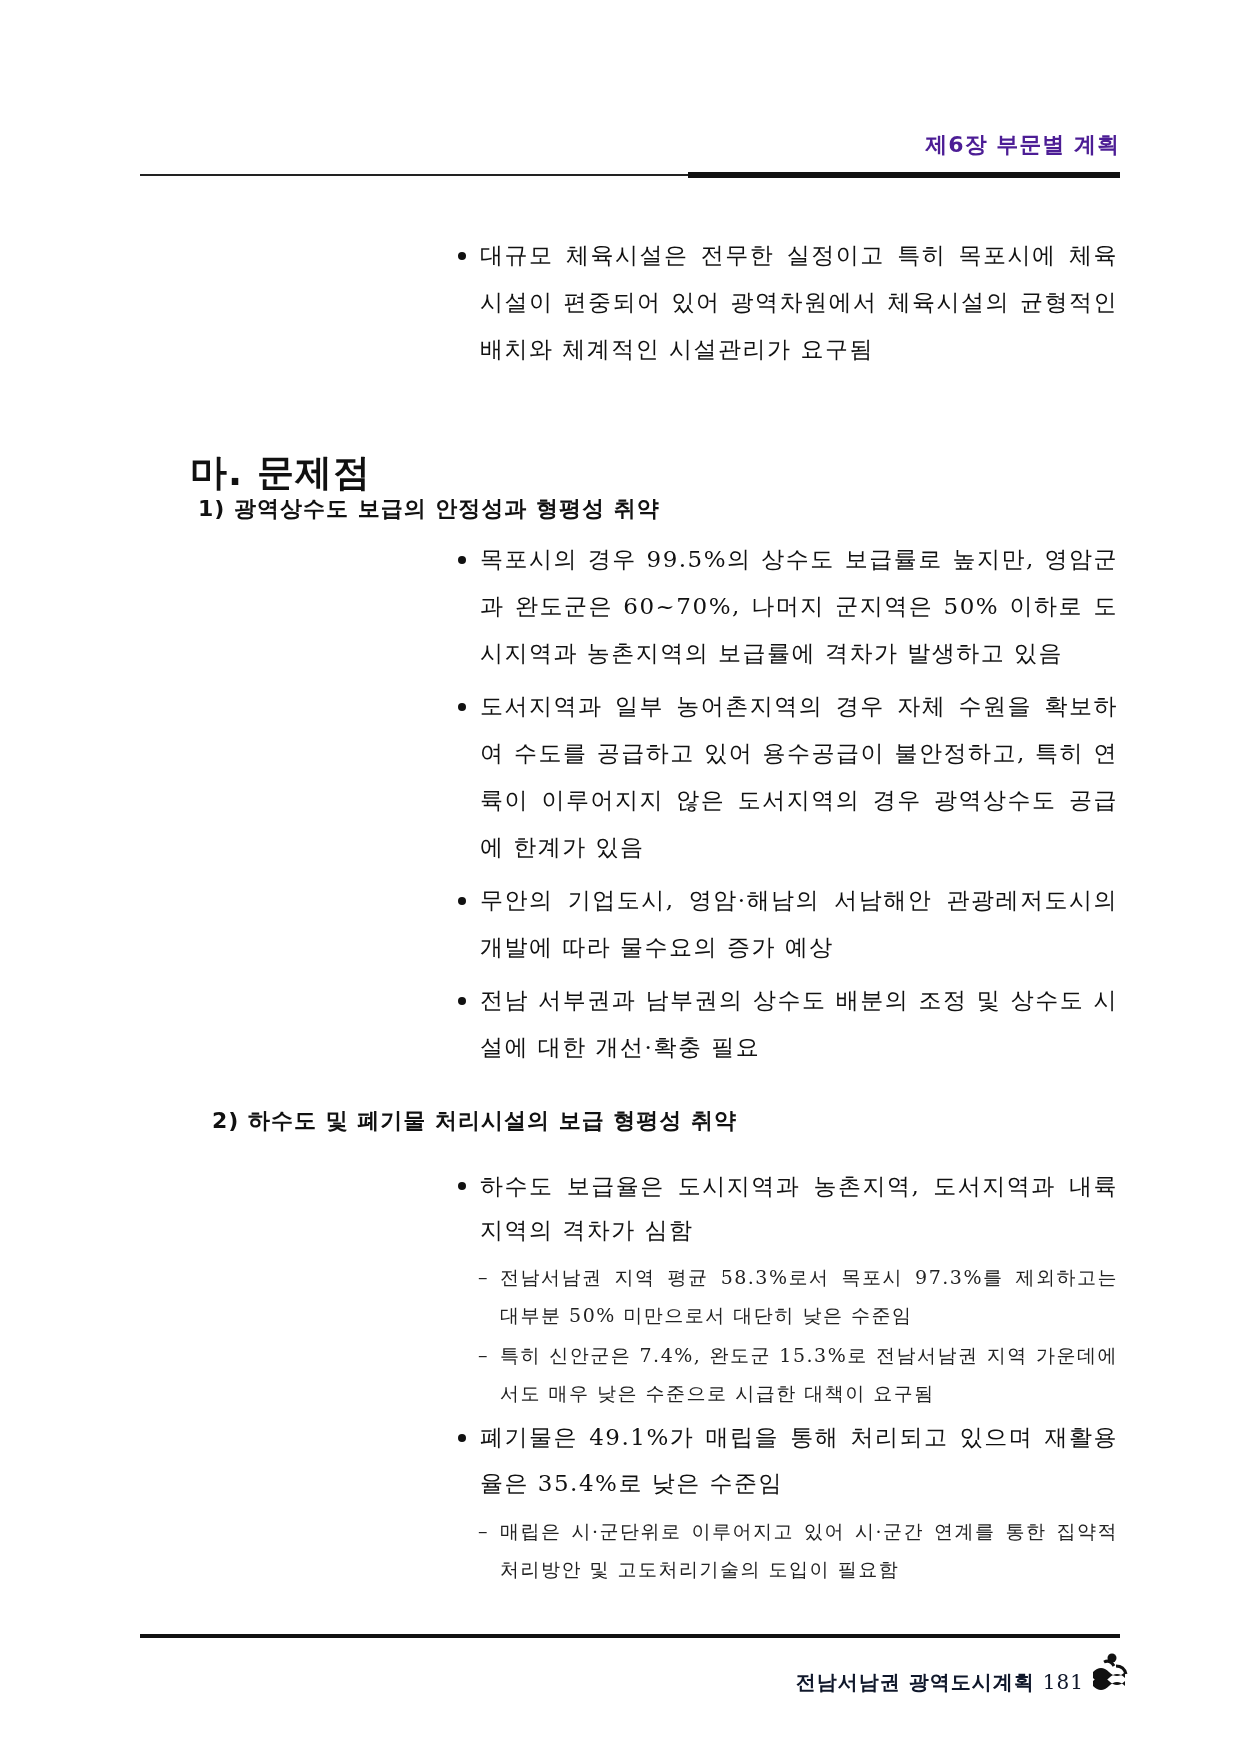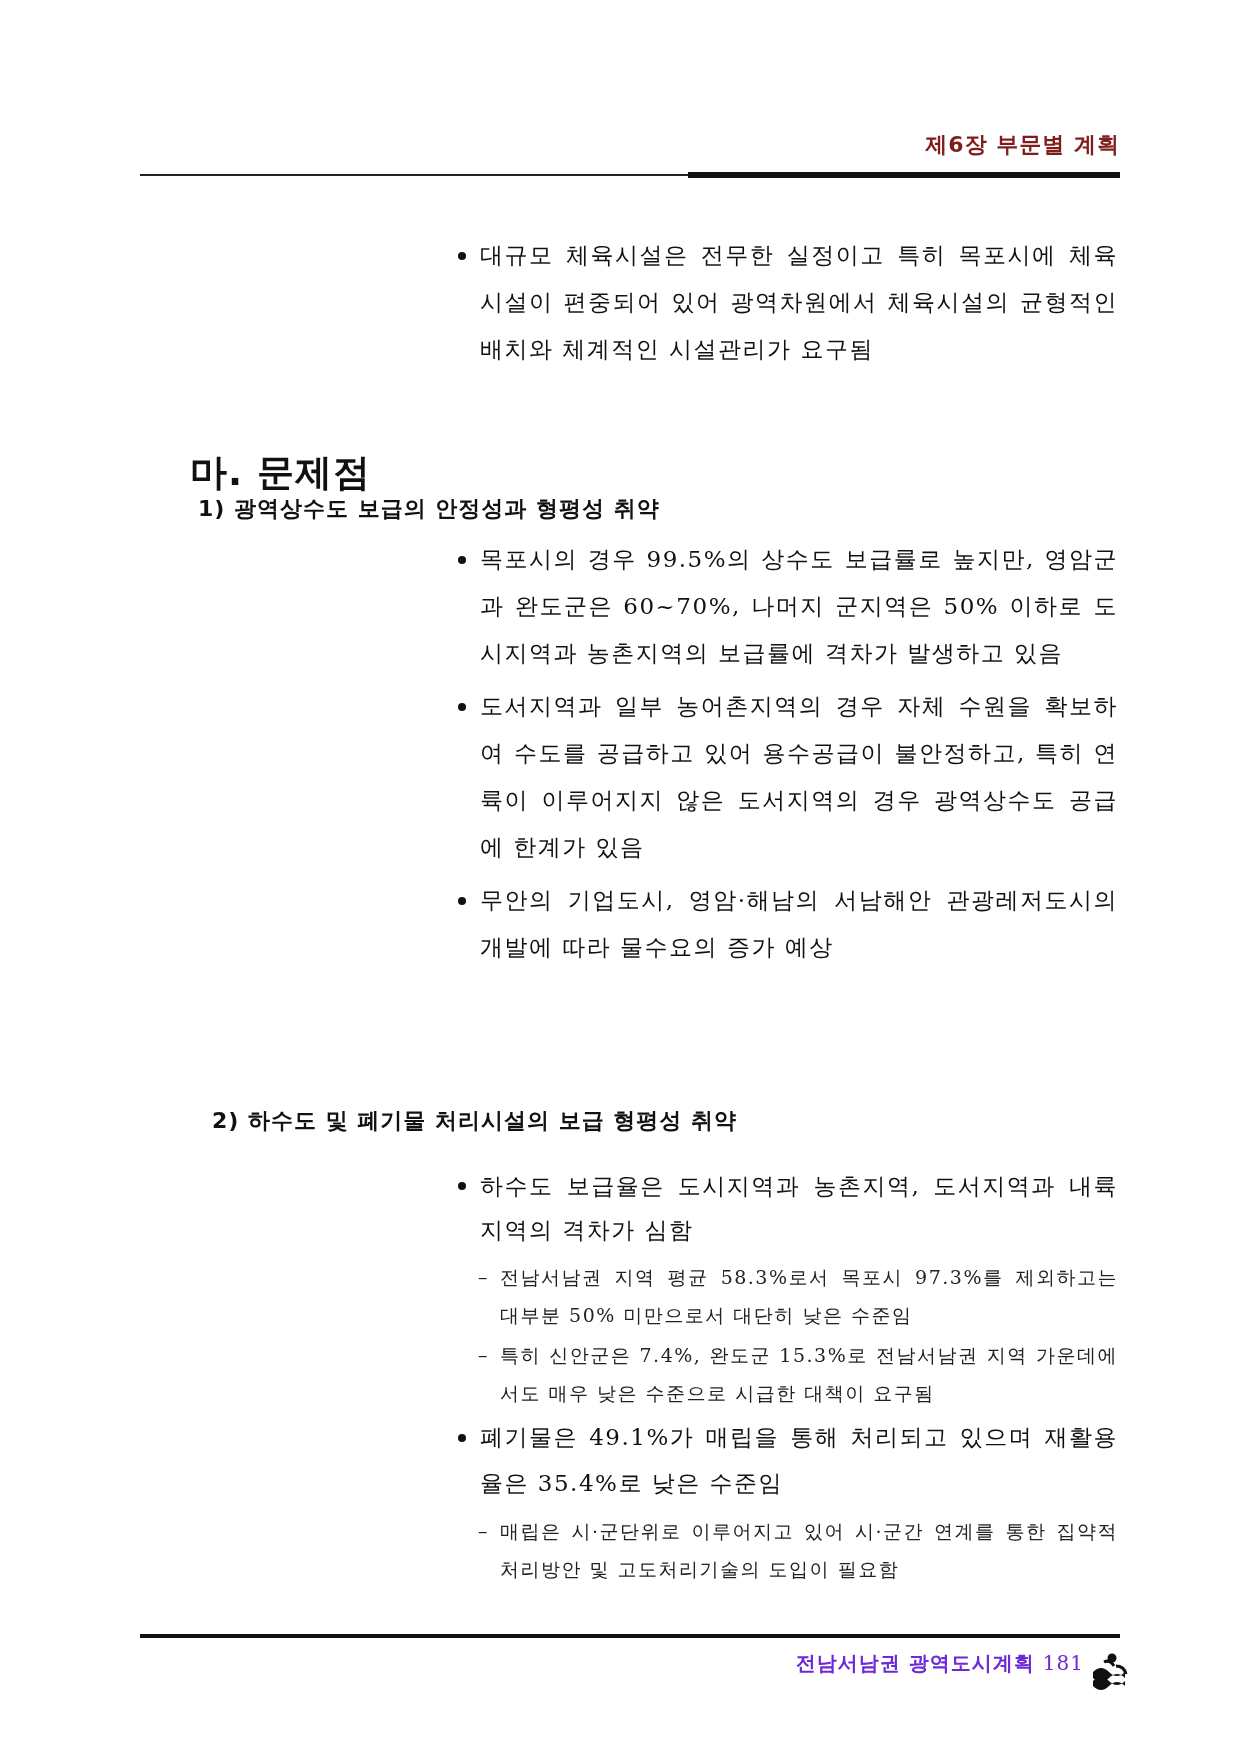--- a/index.html
+++ b/index.html
@@ -23,21 +23,21 @@
       height: 52px;
     }
     .header-title {
       position: absolute;
       right: 0;
       top: 2px;
       font-family: "DejaVu Sans", sans-serif;
       font-weight: bold;
       font-size: 22px;
       letter-spacing: 1px;
-      color: #7f1d1d;
+      color: #4c1d95;
     }
     .rule-thin {
       position: absolute;
       left: 0;
       top: 46px;
       width: 555px;
       height: 2px;
       background: #222;
     }
     .rule-thick {
@@ -116,26 +116,26 @@
       position: absolute;
       left: 0;
       top: 4px;
       width: 980px;
       height: 4px;
       background: #111;
     }
     .footer-text {
       position: absolute;
       right: 46px;
-      top: 20px;
+      top: 39px;
       font-family: "DejaVu Sans", sans-serif;
       font-weight: bold;
       font-size: 20px;
       letter-spacing: 1px;
-      color: #6d28d9;
+      color: #0f172a;
     }
     .footer-page {
       font-family: "DejaVu Serif", serif;
       font-weight: normal;
       margin-left: 8px;
     }
     .footer-logo {
       position: absolute;
       right: 0;
       top: 22px;
@@ -168,20 +168,24 @@
     <span class="bullet-dot"></span>
     <span>목포시의 경우 99.5%의 상수도 보급률로 높지만, 영암군과 완도군은 60~70%, 나머지 군지역은 50% 이하로 도시지역과 농촌지역의 보급률에 격차가 발생하고 있음</span>
   </div>
   <div class="bullet-item" style="margin-top: 6px;">
     <span class="bullet-dot"></span>
     <span>도서지역과 일부 농어촌지역의 경우 자체 수원을 확보하여 수도를 공급하고 있어 용수공급이 불안정하고, 특히 연륙이 이루어지지 않은 도서지역의 경우 광역상수도 공급에 한계가 있음</span>
   </div>
   <div class="bullet-item" style="margin-top: 6px;">
     <span class="bullet-dot"></span>
     <span>무안의 기업도시, 영암·해남의 서남해안 관광레저도시의 개발에 따라 물수요의 증가 예상</span>
+  </div>
+  <div class="bullet-item" style="margin-top: 6px;">
+    <span class="bullet-dot"></span>
+    <span>전남 서부권과 남부권의 상수도 배분의 조정 및 상수도 시설에 대한 개선·확충 필요</span>
   </div>
 </div>
 
 <div class="subsection-title" style="left: 212px; top: 1106px;">2) 하수도 및 폐기물 처리시설의 보급 형평성 취약</div>
 
 <div class="block" style="top: 1164px;">
   <div class="bullet-item" style="line-height: 44px;">
     <span class="bullet-dot" style="top: 18px;"></span>
     <span>하수도 보급율은 도시지역과 농촌지역, 도서지역과 내륙지역의 격차가 심함</span>
   </div>

